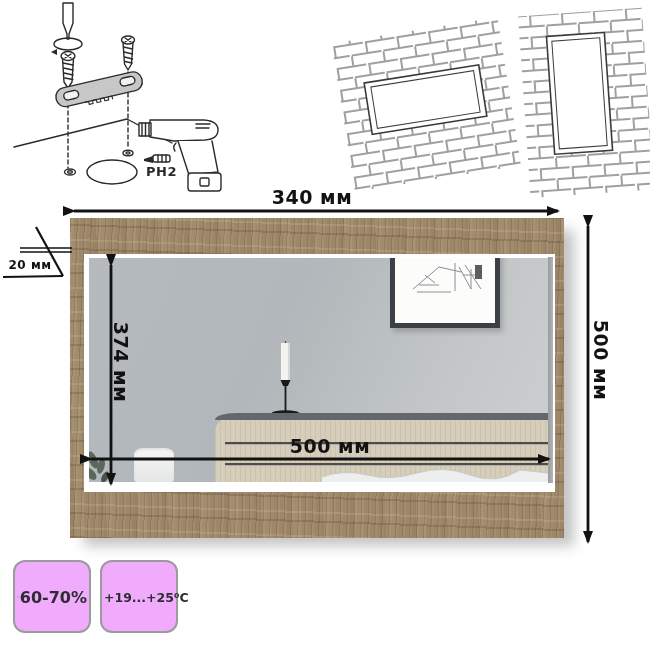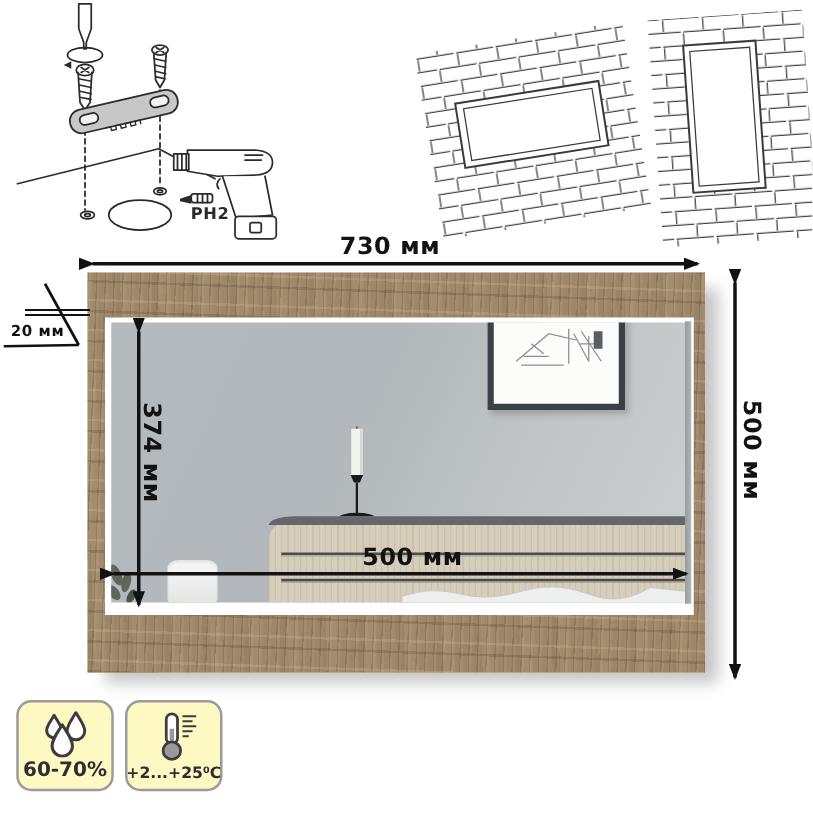--- a/index.html
+++ b/index.html
@@ -61,28 +61,28 @@
     box-shadow:inset 0 2px 2px rgba(0,0,0,0.08);
   }
   
   .dim{
     position:absolute;font-weight:bold;color:#121212;text-align:center;
     font-size:19px;line-height:22px;letter-spacing:0.5px;white-space:nowrap;
   }
   .rot{transform:rotate(90deg);}
   .dim20{font-size:12px;line-height:18px;}
   .ph2{
-    position:absolute;left:146px;top:164px;width:44px;text-align:center;
+    position:absolute;left:146px;top:164px;width:44px;text-align:left;
     font-weight:bold;font-size:13px;color:#2a2a2a;letter-spacing:0.5px;
   }
   
   .badge{
-    position:absolute;top:560px;width:78px;height:73px;background:#fef9c3;
+    position:absolute;top:560px;width:78px;height:73px;background:#f0abfc;
     border:2px solid #9b9b9b;border-radius:12px;box-sizing:border-box;
-    display:flex;flex-direction:column;align-items:center;justify-content:space-between;
+    display:flex;flex-direction:row;align-items:center;justify-content:space-between;
     padding:7px 2px 6px 2px;
   }
   .badge .lbl{font-weight:bold;color:#2d2d32;white-space:nowrap;}
   .badge1{left:13px;}
   .badge2{left:100px;}
   .badge1 .lbl{font-size:16px;}
   .badge2 .lbl{font-size:12.5px;}
   .z5{z-index:5;}.z10{z-index:10;}.z35{z-index:35;}.z40{z-index:40;}
 </style>
 </head>
@@ -233,21 +233,21 @@
       <line x1="111" y1="265" x2="111" y2="484" marker-start="url(#ah)" marker-end="url(#ah)"></line>
       <line x1="91" y1="459" x2="549" y2="459" marker-start="url(#ah)" marker-end="url(#ah)"></line>
     </g>
     <g stroke="#121212" stroke-width="1.6" fill="none">
       <path d="M20 248 H72 M20 252 H72"></path>
       <path d="M36 227 L63 276" stroke-width="2.2"></path>
       <path d="M3 277 L63 276" stroke-width="2.2"></path>
     </g>
   </svg>
 
-  <div class="dim z40" style="left:232px;top:186px;width:160px">730 мм</div>
+  <div class="dim z40" style="left:232px;top:186px;width:160px">340 мм</div>
   <div class="dim rot z40" style="left:557px;top:349px;width:88px">500 мм</div>
   <div class="dim rot z40" style="left:77px;top:351px;width:88px">374 мм</div>
   <div class="dim z40" style="left:250px;top:435px;width:160px">500 мм</div>
   <div class="dim dim20 z40" style="left:1px;top:256px;width:58px">20 мм</div>
   <div class="ph2 z40">PH2</div>
 
   <div class="badge badge1 z40">
     <svg width="44" height="40" viewBox="0 0 38 34" fill="#ffffff" stroke="#3c3c3c" stroke-width="2.2" stroke-linejoin="round">
       <path d="M11 3 C8 8 5.5 11 5.5 14 a5.5 5.5 0 0 0 11 0 C16.5 11 14 8 11 3 z"></path>
       <path d="M27 1 C23.5 7 20.5 10.5 20.5 14.5 a6.5 6.5 0 0 0 13 0 C33.5 10.5 30.5 7 27 1 z"></path>
@@ -256,16 +256,16 @@
     <div class="lbl">60-70%</div>
   </div>
 
   <div class="badge badge2 z40">
     <svg width="44" height="40" viewBox="0 0 44 40">
       <rect x="16" y="2" width="9" height="24" rx="4.5" fill="#ffffff" stroke="#3c3c3c" stroke-width="2.2"></rect>
       <rect x="18.7" y="14" width="3.6" height="15" fill="#9a9a9a"></rect>
       <circle cx="20.5" cy="31.5" r="7" fill="#9a9a9a" stroke="#3c3c3c" stroke-width="2.2"></circle>
       <path d="M29 4 h11 M29 8 h8 M29 12 h11 M29 16 h8 M29 20 h5" stroke="#3c3c3c" stroke-width="1.6"></path>
     </svg>
-    <div class="lbl">+2...+25⁰C</div>
+    <div class="lbl">+19...+25⁰C</div>
   </div>
 
 </div>
 
 </body></html>

